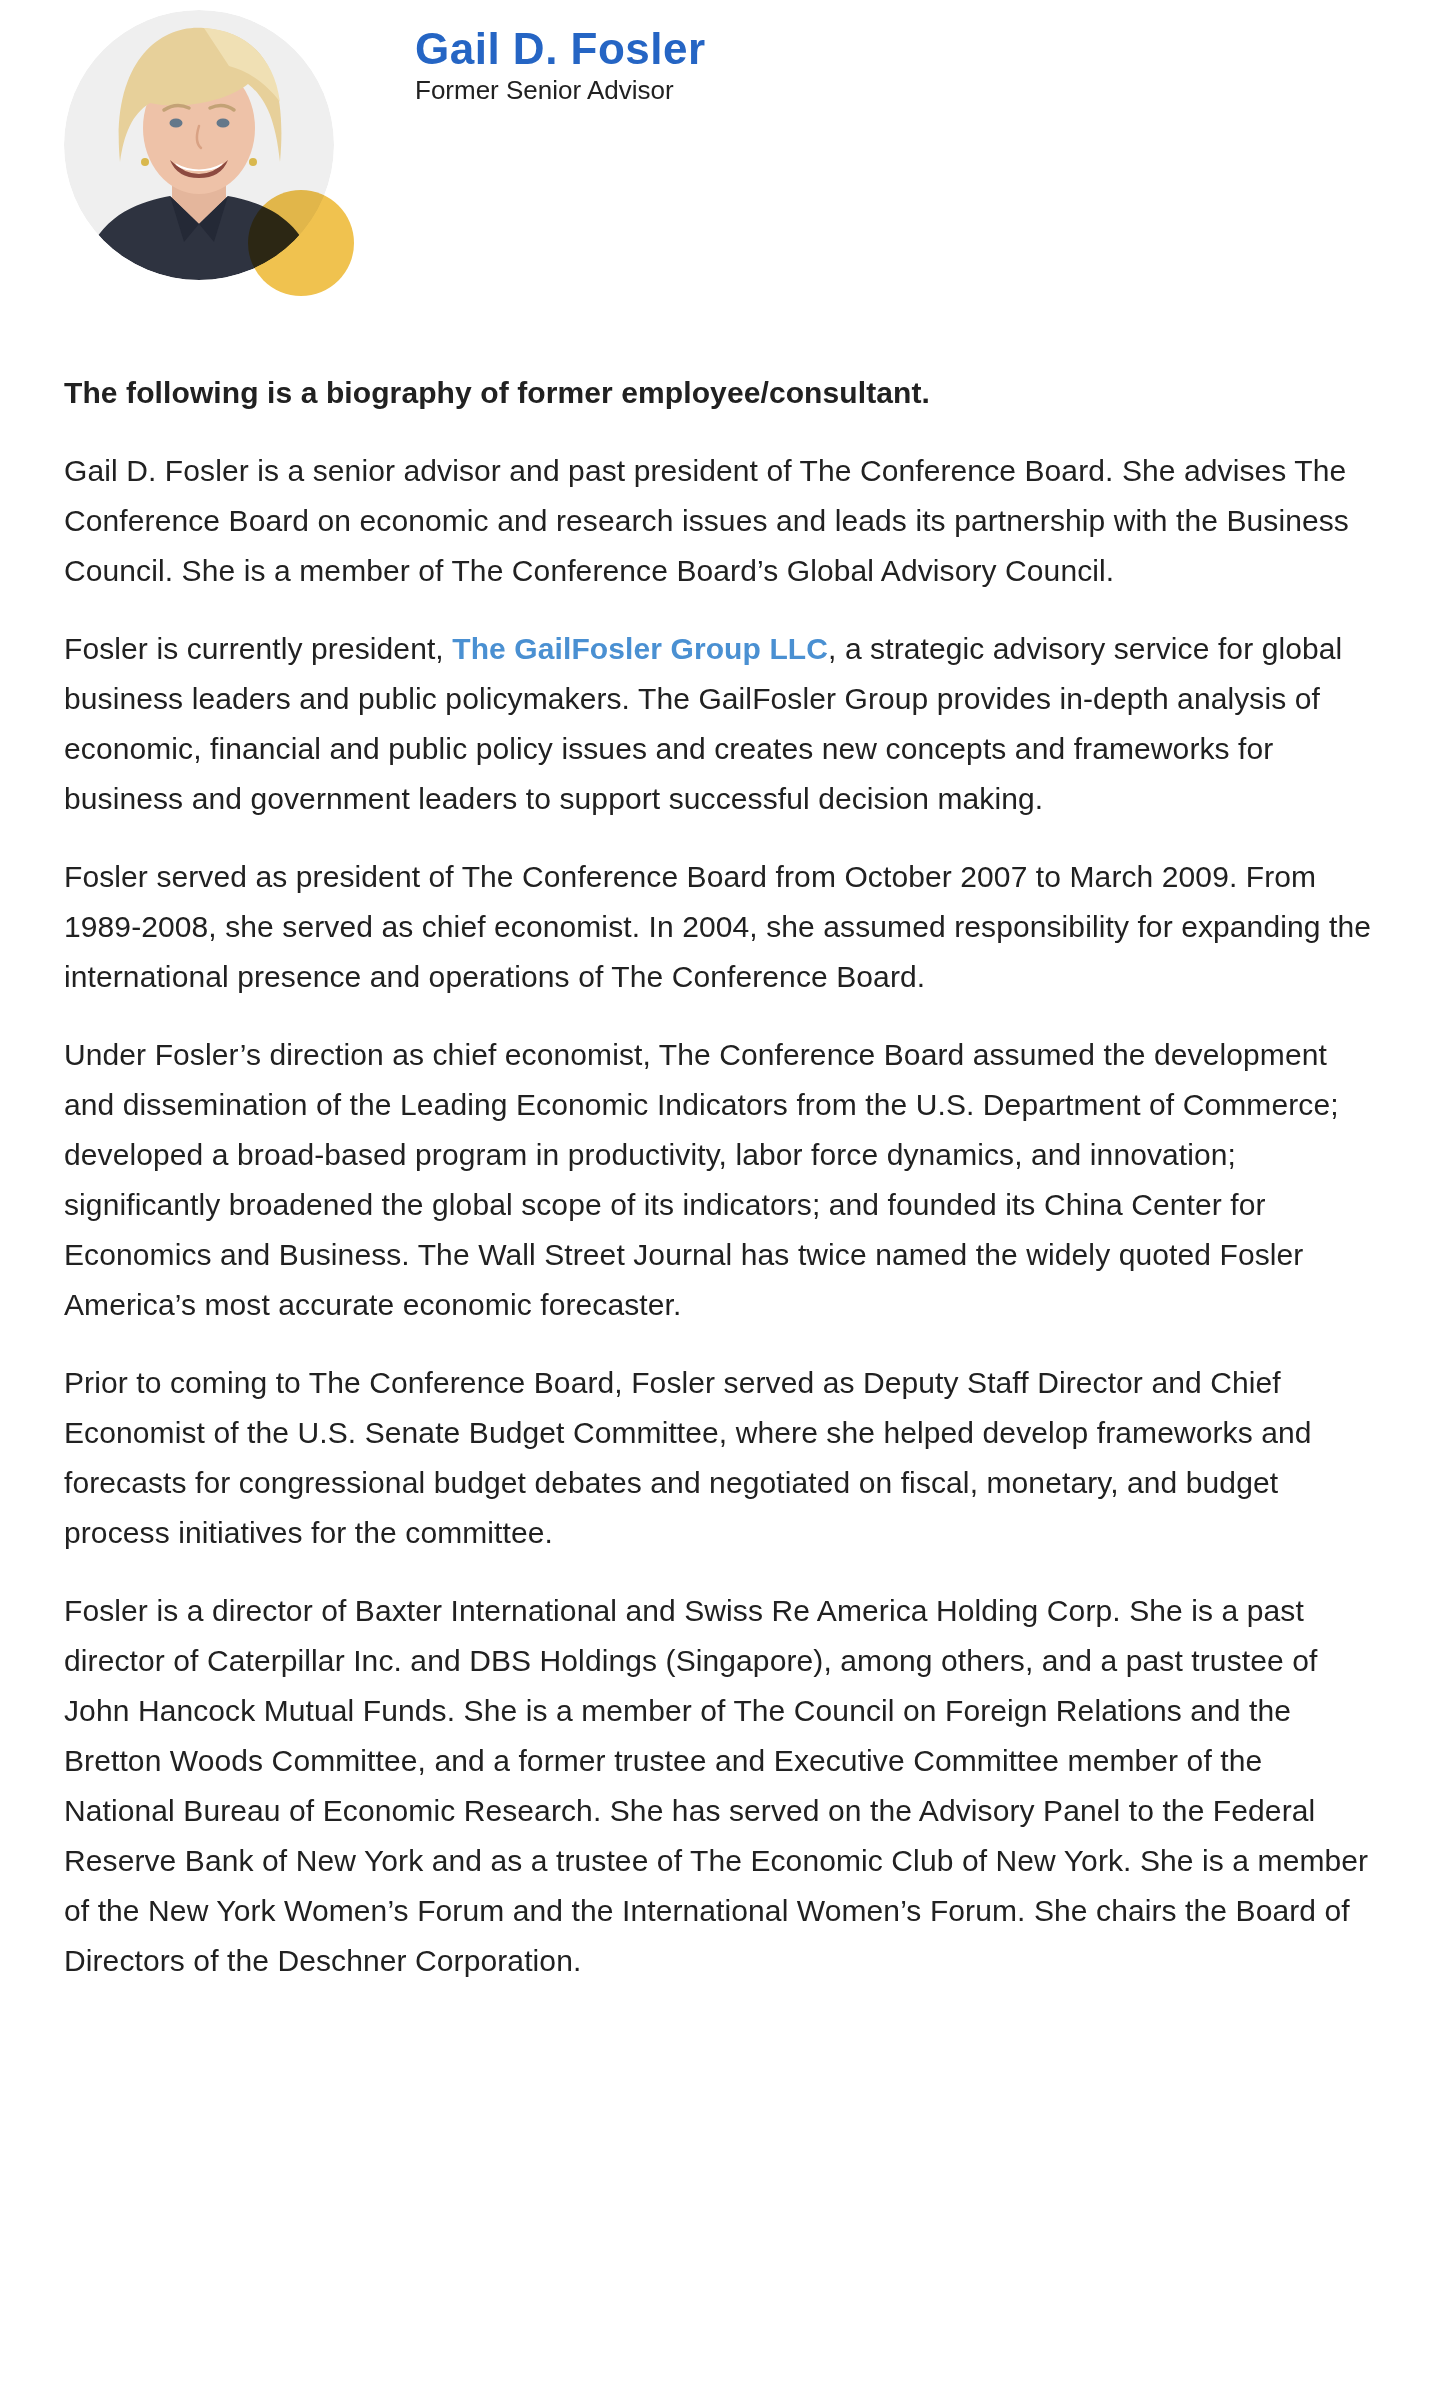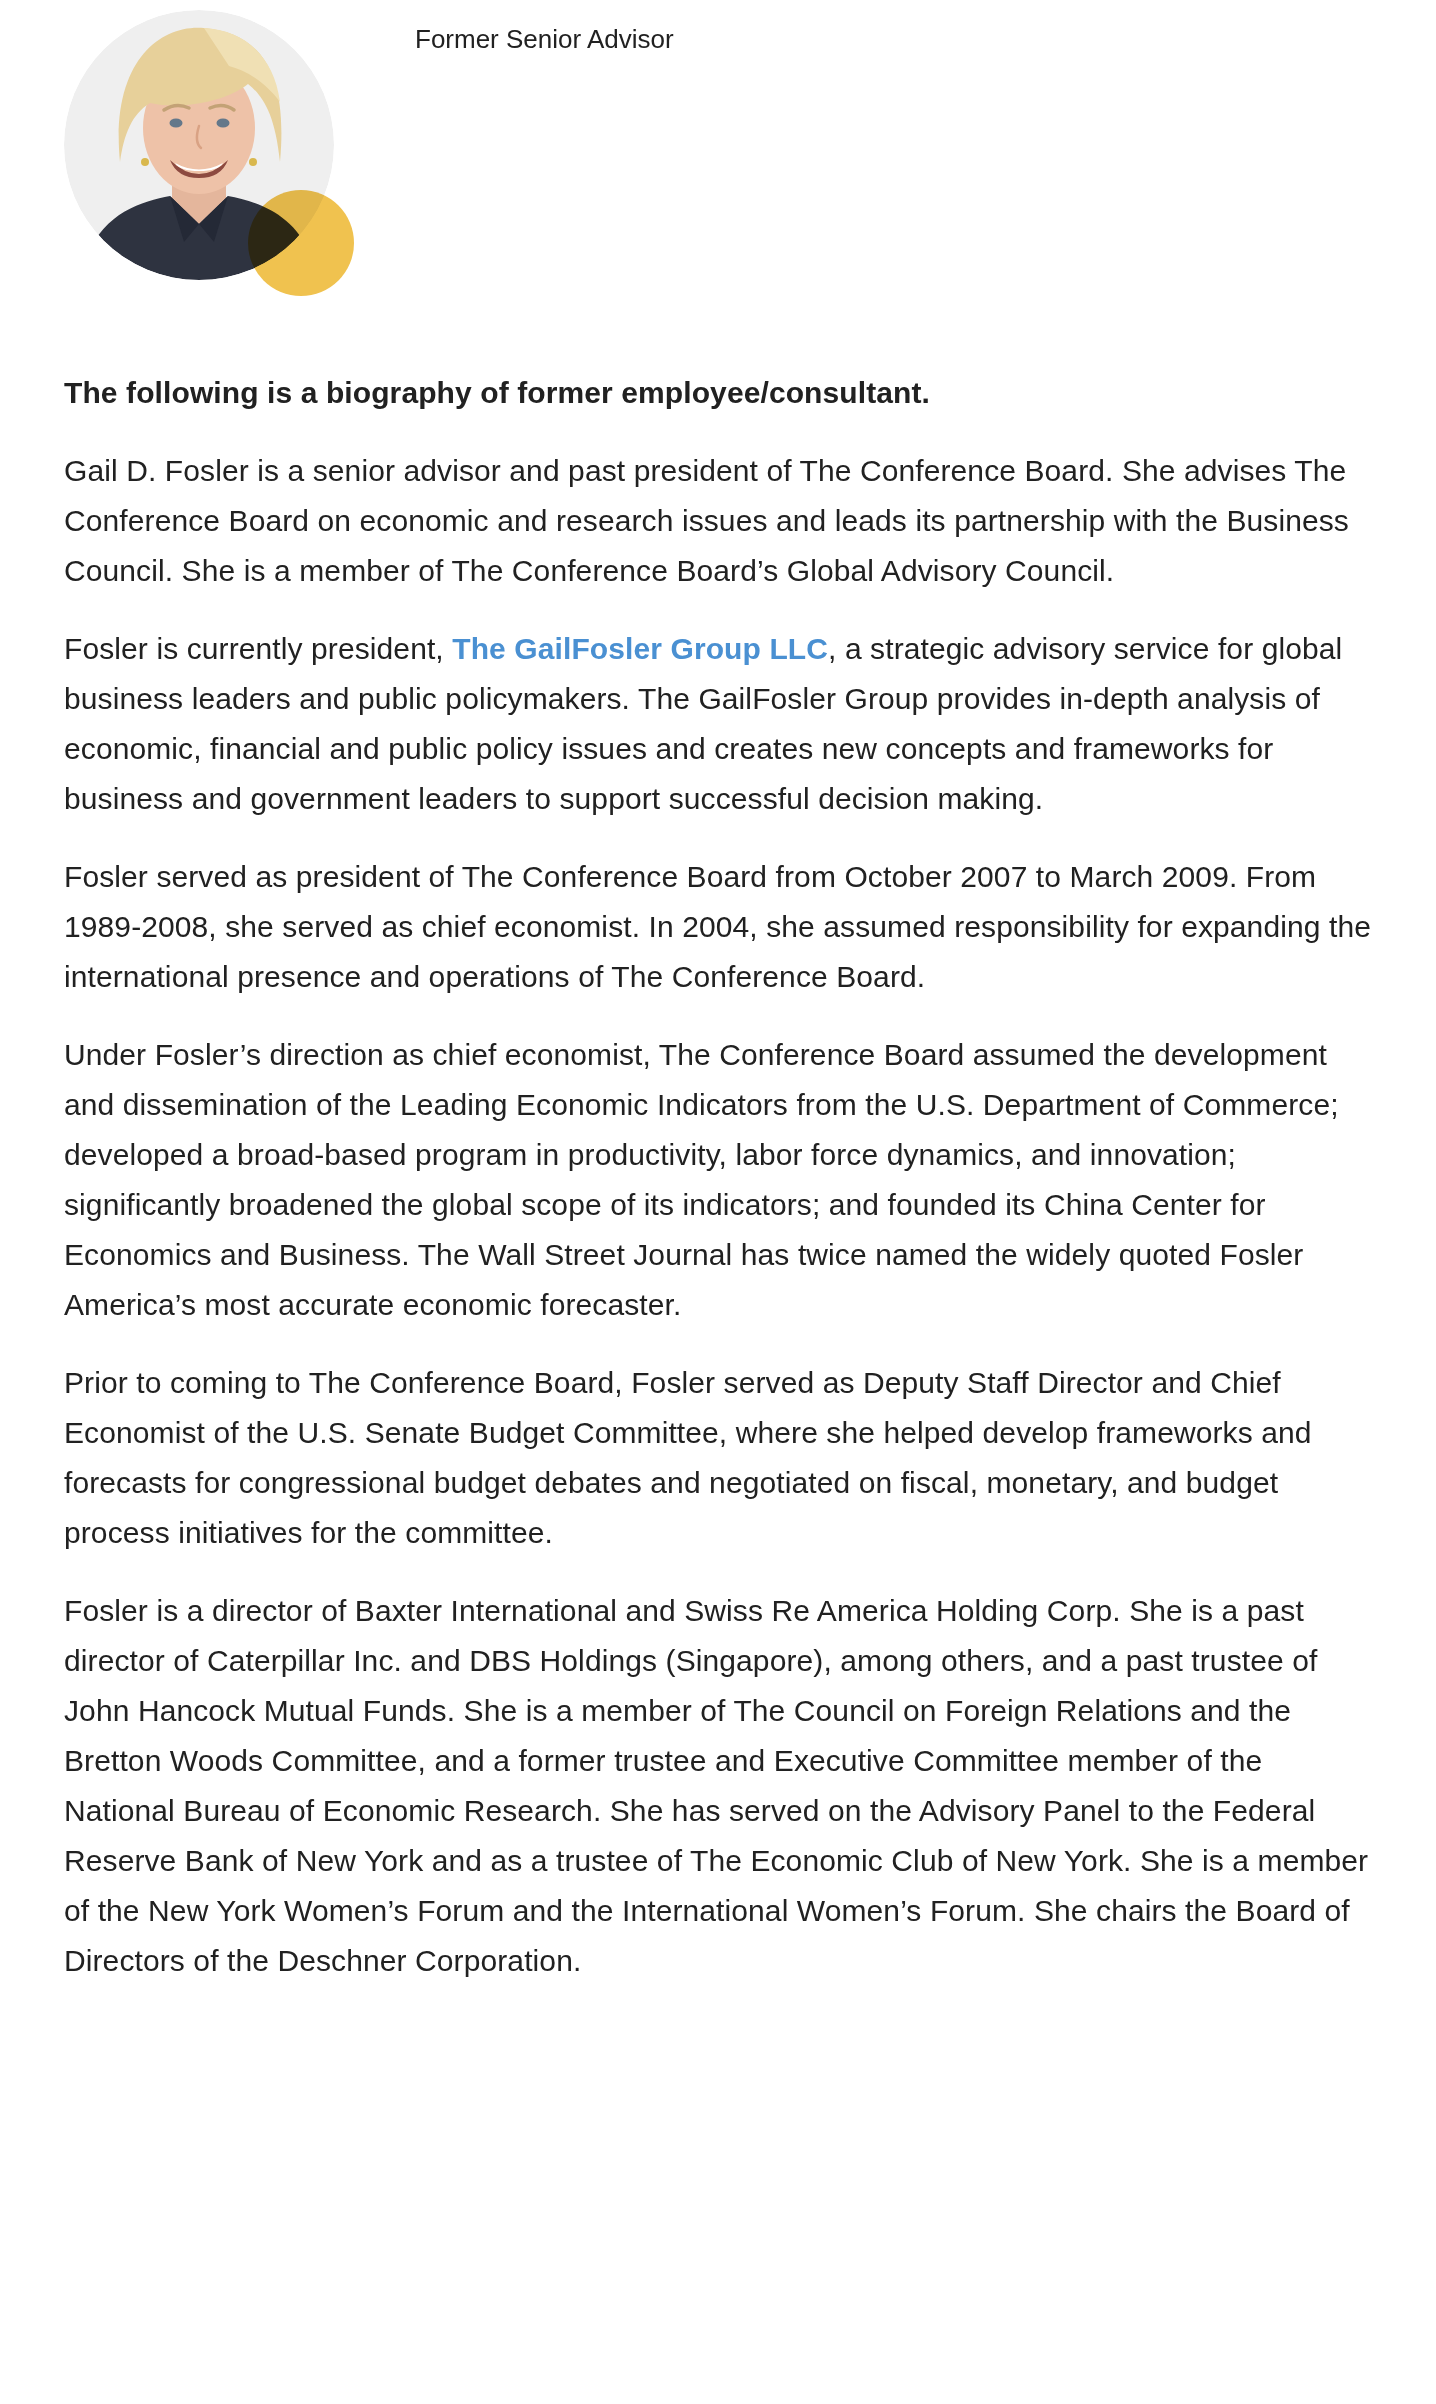--- a/index.html
+++ b/index.html
@@ -134,20 +134,21 @@
 
             <path d="M16 270 C28 206 74 192 106 186 L135 214 L164 186 C196 192 242 206 254 270 Z" fill="#2e3340"></path>
             <path d="M106 186 L135 214 L120 232 Z" fill="#242936"></path>
             <path d="M164 186 L135 214 L150 232 Z" fill="#242936"></path>
           </g>
         </svg>
       </span>
       <span class="accent-circle"></span>
     </div>
     <div class="header-text">
+      <h1 class="person-name">Gail D. Fosler</h1>
       <div class="person-title">Former Senior Advisor</div>
     </div>
   </div>
 
   <section class="bio">
     <p class="bio-intro">The following is a biography of former employee/consultant.</p>
 
     <p class="bio-paragraph">Gail D. Fosler is a senior advisor and past president of The Conference Board. She advises The Conference Board on economic and research issues and leads its partnership with the Business Council. She is a member of The Conference Board’s Global Advisory Council.</p>
 
     <p class="bio-paragraph"><span>Fosler is currently president, </span><a href="#" class="inline-link">The GailFosler Group LLC</a><span>, a strategic advisory service for global business leaders and public policymakers. The GailFosler Group provides in-depth analysis of economic, financial and public policy issues and creates new concepts and frameworks for business and government leaders to support successful decision making.</span></p>

